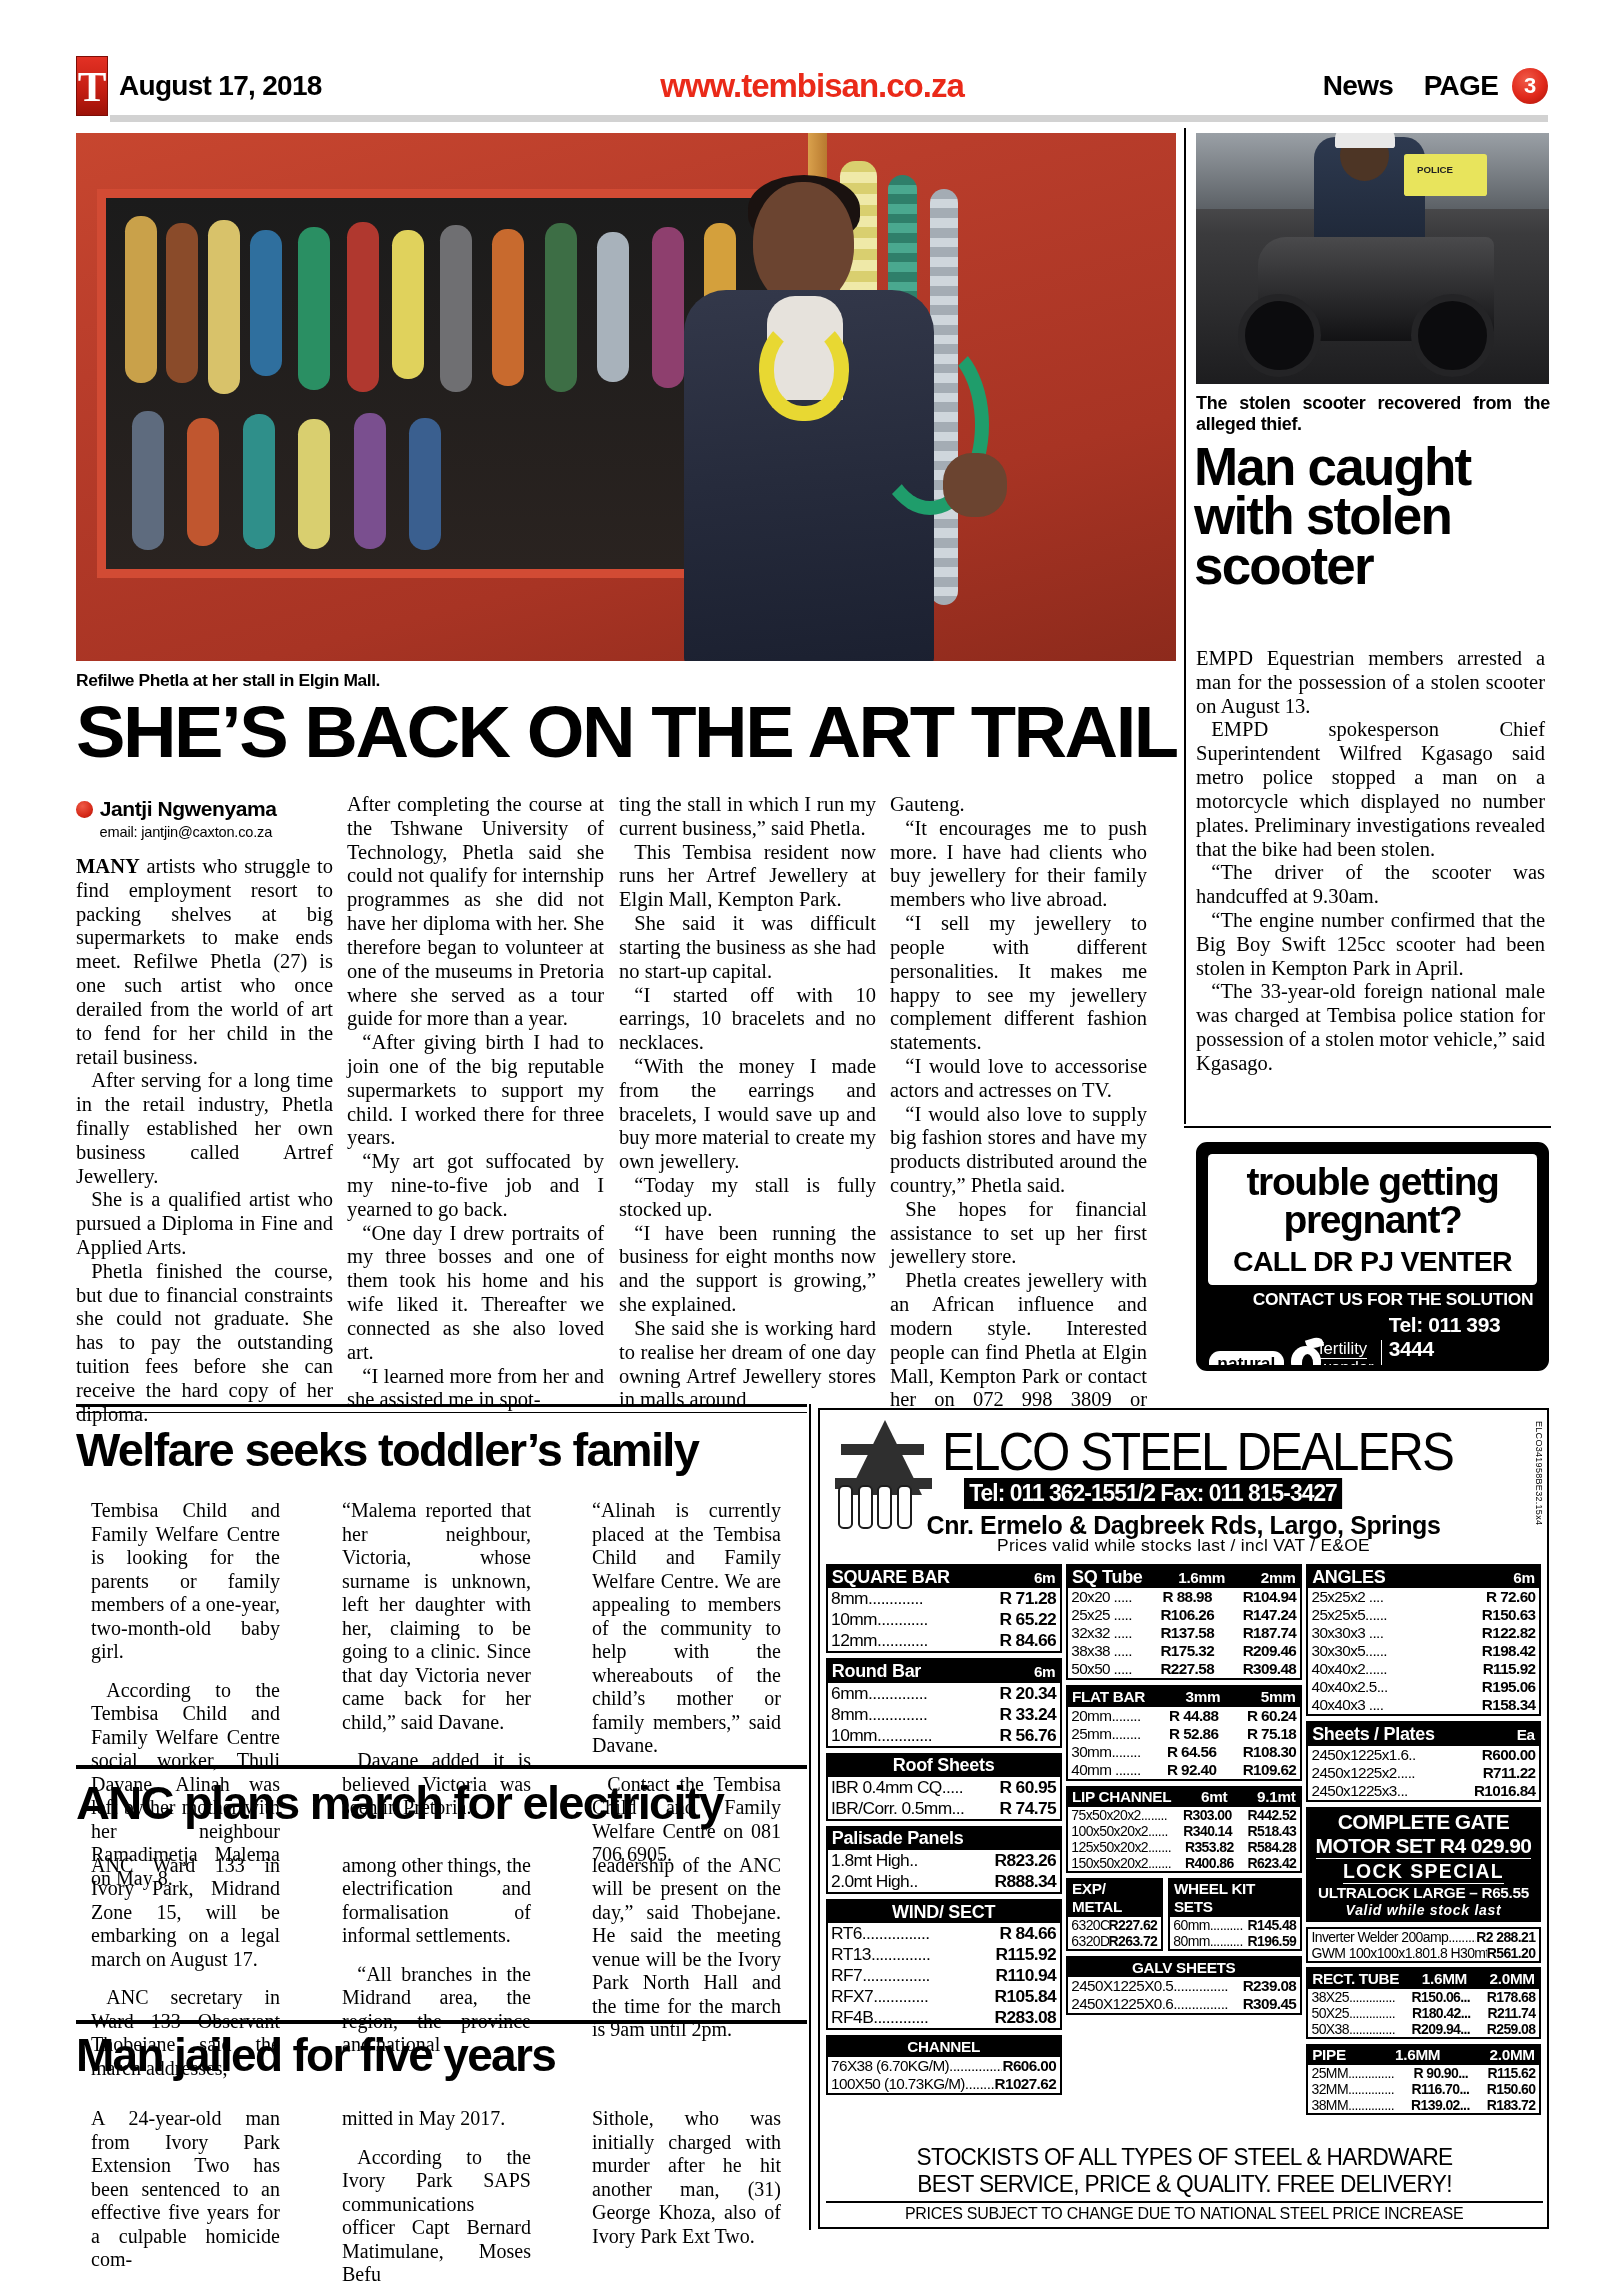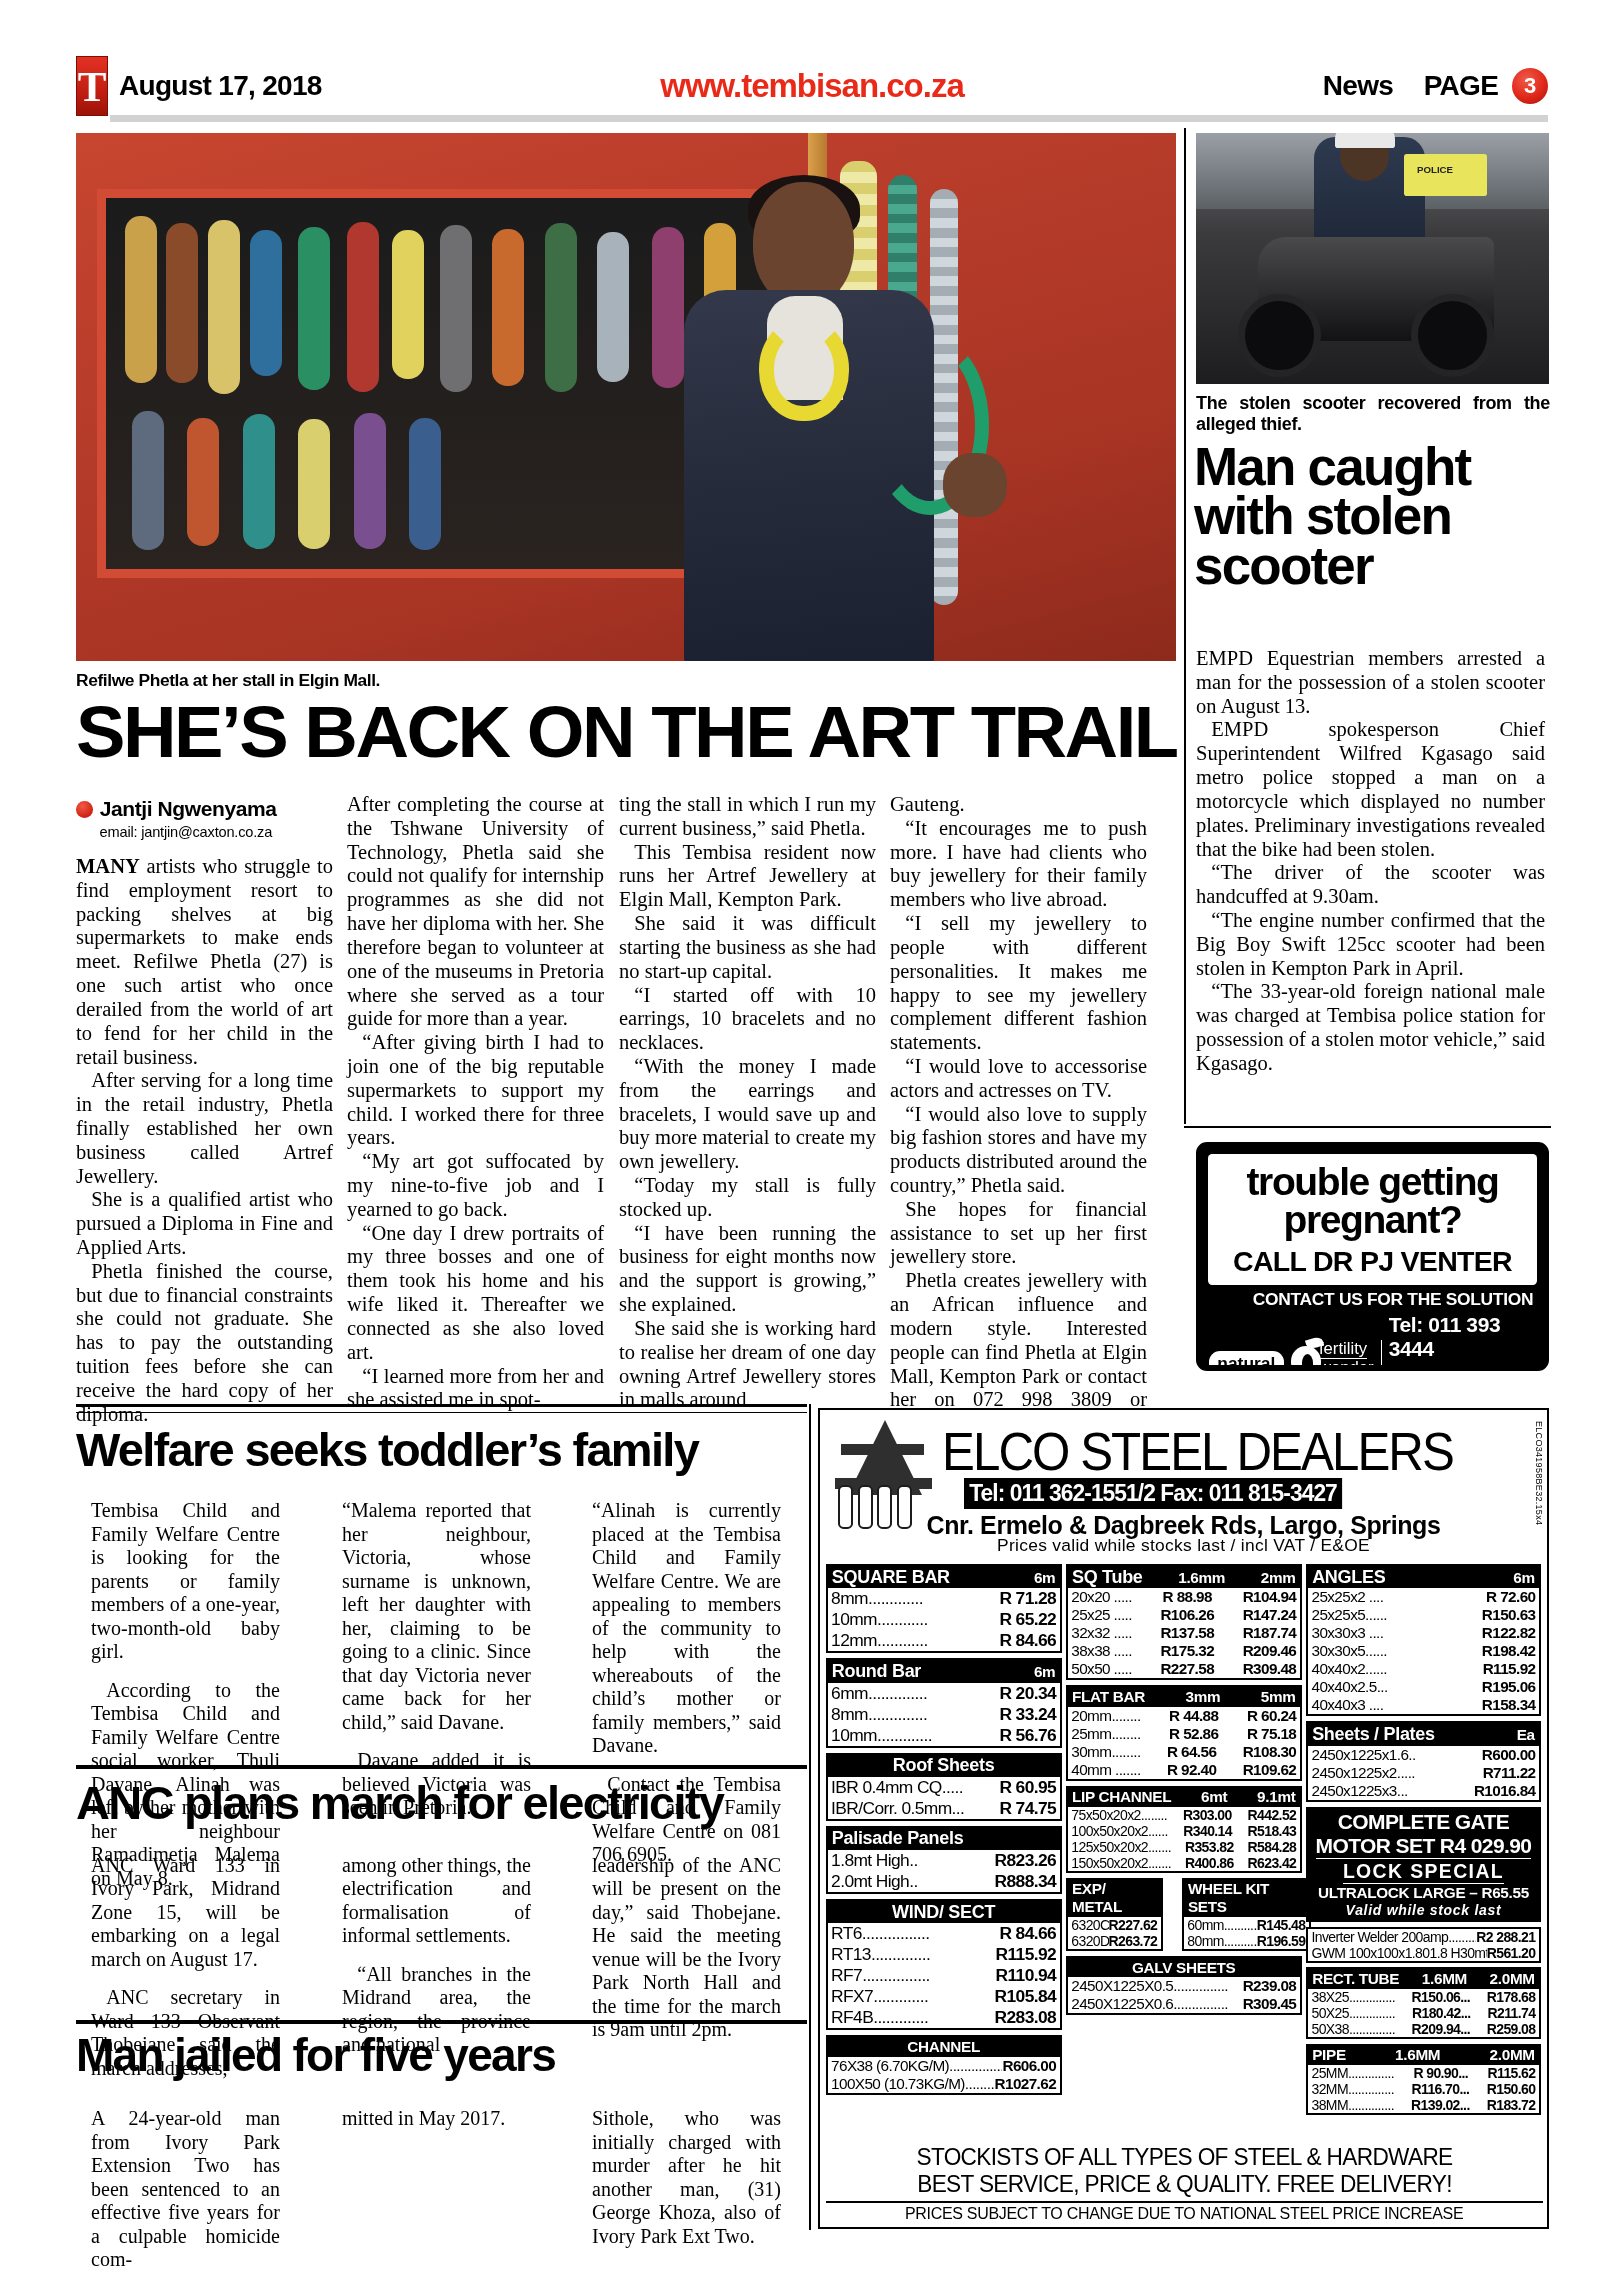--- a/index.html
+++ b/index.html
@@ -308,21 +308,21 @@
   .tbox .tr .val { font-weight:bold; }
   .tbox .tr .val2 { font-weight:bold; }
   .tbox .tr.sm { font-size:15.3px; }
   .tbox .tr.xs { font-size:14px; }
   .tbox.black { background:#000; color:#fff; border-color:#000; text-align:center; padding:1.4px 0; }
   .tbox.black .bl1 { font-family:"Liberation Sans", sans-serif; font-weight:bold; font-size:21px; letter-spacing:-0.6px; }
   .tbox.black .bl2 { font-family:"Liberation Sans", sans-serif; font-weight:bold; font-size:21px; letter-spacing:-0.6px; border-bottom:1.4px solid #fff; display:inline-block; }
   .tbox.black .bl3 { font-family:"Liberation Sans", sans-serif; font-weight:bold; font-size:19.4px; letter-spacing:1.4px; border-bottom:1.4px solid #fff; display:inline-block; margin-top:1.4px; }
   .tbox.black .bl4 { font-family:"Liberation Sans", sans-serif; font-weight:bold; font-size:15.3px; letter-spacing:-0.3px; }
   .tbox.black .bl5 { font-family:"Liberation Sans", sans-serif; font-style:italic; font-weight:bold; font-size:14px; letter-spacing:0.7px; }
-  .elco-dual { display:flex; gap:19px; }
+  .elco-dual { display:flex; gap:5px; }
   .elco-footer {
     position:absolute; left:5.6px; bottom:4.2px; width:717px; text-align:center;
   }
   .elco-f1 { font-family:"Liberation Sans", sans-serif; font-size:23.6px; letter-spacing:-0.7px; transform:scaleX(0.96); }
   .elco-f2 { font-family:"Liberation Sans", sans-serif; font-size:23.6px; letter-spacing:-0.7px; transform:scaleX(0.96); }
   .elco-f3 { font-family:"Liberation Sans", sans-serif; font-size:16px; letter-spacing:-0.3px; border-top:2.1px solid #000; margin-top:2.8px; padding-top:2.1px; }
 </style>
 </head>
 <body>
 
@@ -514,20 +514,21 @@
   </div>
 
   <div class="story" style="left:76px;top:2032px;width:731px;">
     <div class="story-head" style="font-size:46px;">Man jailed for five years</div>
     <div class="story-cols" style="height:174px;margin-top:14px;">
       <div class="story-col" style="left:0;">
         <p class="first">A 24-year-old man from Ivory Park Extension Two has been sentenced to an effective five years for a culpable homicide com-</p>
       </div>
       <div class="story-col" style="left:251px;">
         <p class="first">mitted in May 2017.</p>
+        <p>According to the Ivory Park SAPS communications officer Capt Bernard Matimulane, Moses Befu</p>
       </div>
       <div class="story-col" style="left:501px;">
         <p class="first">Sithole, who was initially charged with murder after he hit another man, (31) George Khoza, also of Ivory Park Ext Two.</p>
       </div>
     </div>
   </div>
 
   <div class="elco">
     <div class="elco-head">
       <div class="elco-logo">

